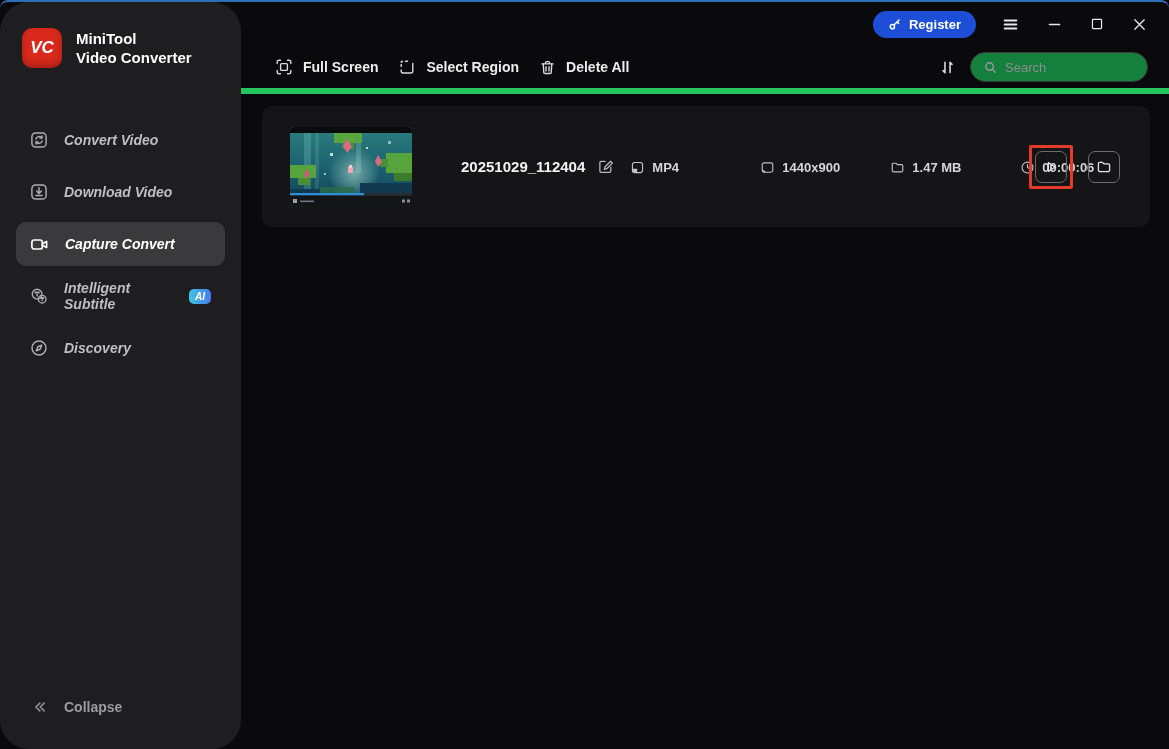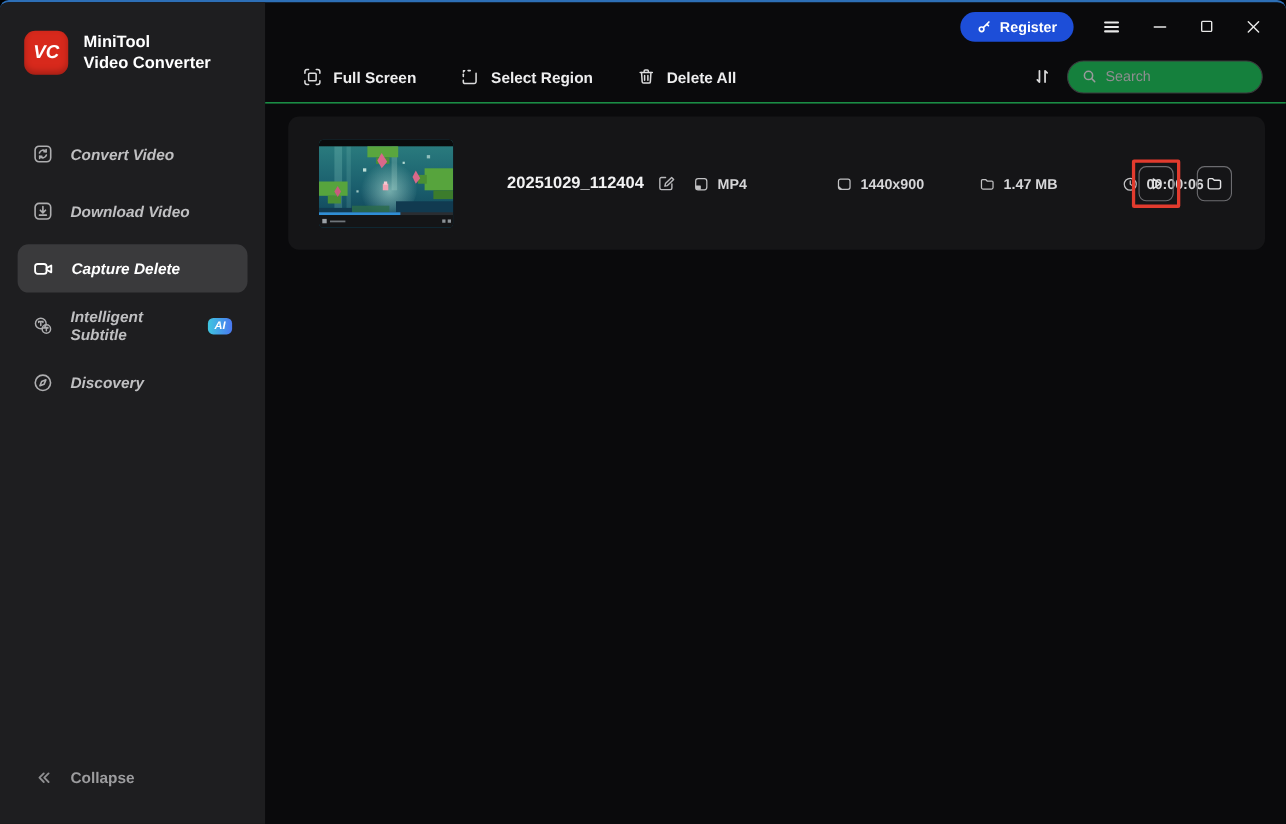--- a/index.html
+++ b/index.html
@@ -5,21 +5,21 @@
   * { margin:0; padding:0; box-sizing:border-box; }
   html,body { background:#000; font-family:"Liberation Sans","DejaVu Sans",sans-serif; }
   .app {
     width:1169px; height:749px; position:relative; display:flex;
     background:#0a0a0c; border-top:2px solid #2d6fb7;
     border-radius:8px 8px 0 0; overflow:hidden;
   }
   
   .sidebar {
     width:241px; min-width:241px; background:#1e1e20; height:100%;
-    display:flex; flex-direction:column; position:relative;
+    display:flex; flex-direction:column; position:relative;border-radius:29px;
   }
   .brand { display:flex; align-items:center; gap:14px; padding:26px 0 0 22px; }
   .logo {
     width:40px; height:40px; border-radius:10px; background:#d8291c;
     display:flex; align-items:center; justify-content:center;
     color:#fff; font-weight:bold; font-size:17px; font-style:italic;
     box-shadow:inset 0 -3px 6px rgba(0,0,0,.25);
   }
   .brand-name { color:#fff; font-size:15px; font-weight:bold; line-height:1.3; }
   .nav { margin-top:46px; display:flex; flex-direction:column;font-style:italic; }
@@ -43,21 +43,21 @@
   .main { flex:1; display:flex; flex-direction:column; min-width:0; }
   .titlebar { height:44px; display:flex; align-items:center; justify-content:flex-end; padding-right:20px; gap:24px; }
   .register-btn {
     display:flex; align-items:center; gap:7px; background:#1d4ed8; color:#fff;
     border:none; border-radius:14px; height:27px; padding:0 15px;
     font-size:13px; font-weight:bold; cursor:pointer; font-family:inherit;
   }
   .winbtn { background:none; border:none; color:#e8e8e8; display:flex; align-items:center; cursor:pointer; padding:2px; }
   .toolbar {
     height:48px; display:flex; align-items:center; padding:0 21px 0 34px;
-    border-bottom:1px solid #22c55e; gap:40px;
+    border-bottom:6px solid #22c55e; gap:20px;
   }
   .tool-btn {
     display:flex; align-items:center; gap:10px; background:none; border:none;
     color:#ededee; font-size:14px; font-weight:bold; cursor:pointer; font-family:inherit;
   }
   .tool-btn .ic { display:flex; color:#dcdcdd; }
   .toolbar-right { margin-left:auto; display:flex; align-items:center; gap:14px; }
   .sort-btn { background:none; border:none; color:#d9d9da; display:flex; cursor:pointer; }
   .search-box {
     width:178px; height:30px; border:1px solid #3a3a3d; border-radius:15px;
@@ -130,21 +130,21 @@
         </span>
         <span>Download Video</span>
       </div>
       <div class="nav-item active">
         <span class="ic">
           <svg width="19" height="19" viewBox="0 0 16 16" fill="none" stroke="currentColor" stroke-width="1.4" stroke-linecap="round" stroke-linejoin="round">
             <rect x="1.6" y="4.2" width="8.8" height="7.6" rx="2"></rect>
             <path d="M10.4 7.4 14 5.4v5.2l-3.6-2z"></path>
           </svg>
         </span>
-        <span>Capture Delete</span>
+        <span>Capture Convert</span>
       </div>
       <div class="nav-item">
         <span class="ic">
           <svg width="18" height="18" viewBox="0 0 16 16" fill="none" stroke="currentColor" stroke-width="1.2" stroke-linecap="round">
             <circle cx="6.3" cy="6.3" r="4.3"></circle>
             <path d="M4.6 5.4v-.8h3.4v.8M6.3 4.6v3.4"></path>
             <circle cx="10.8" cy="10.8" r="3.4"></circle>
             <path d="M9.6 10.1v-.6h2.4v.6M10.8 9.5v2.6"></path>
           </svg>
         </span>

